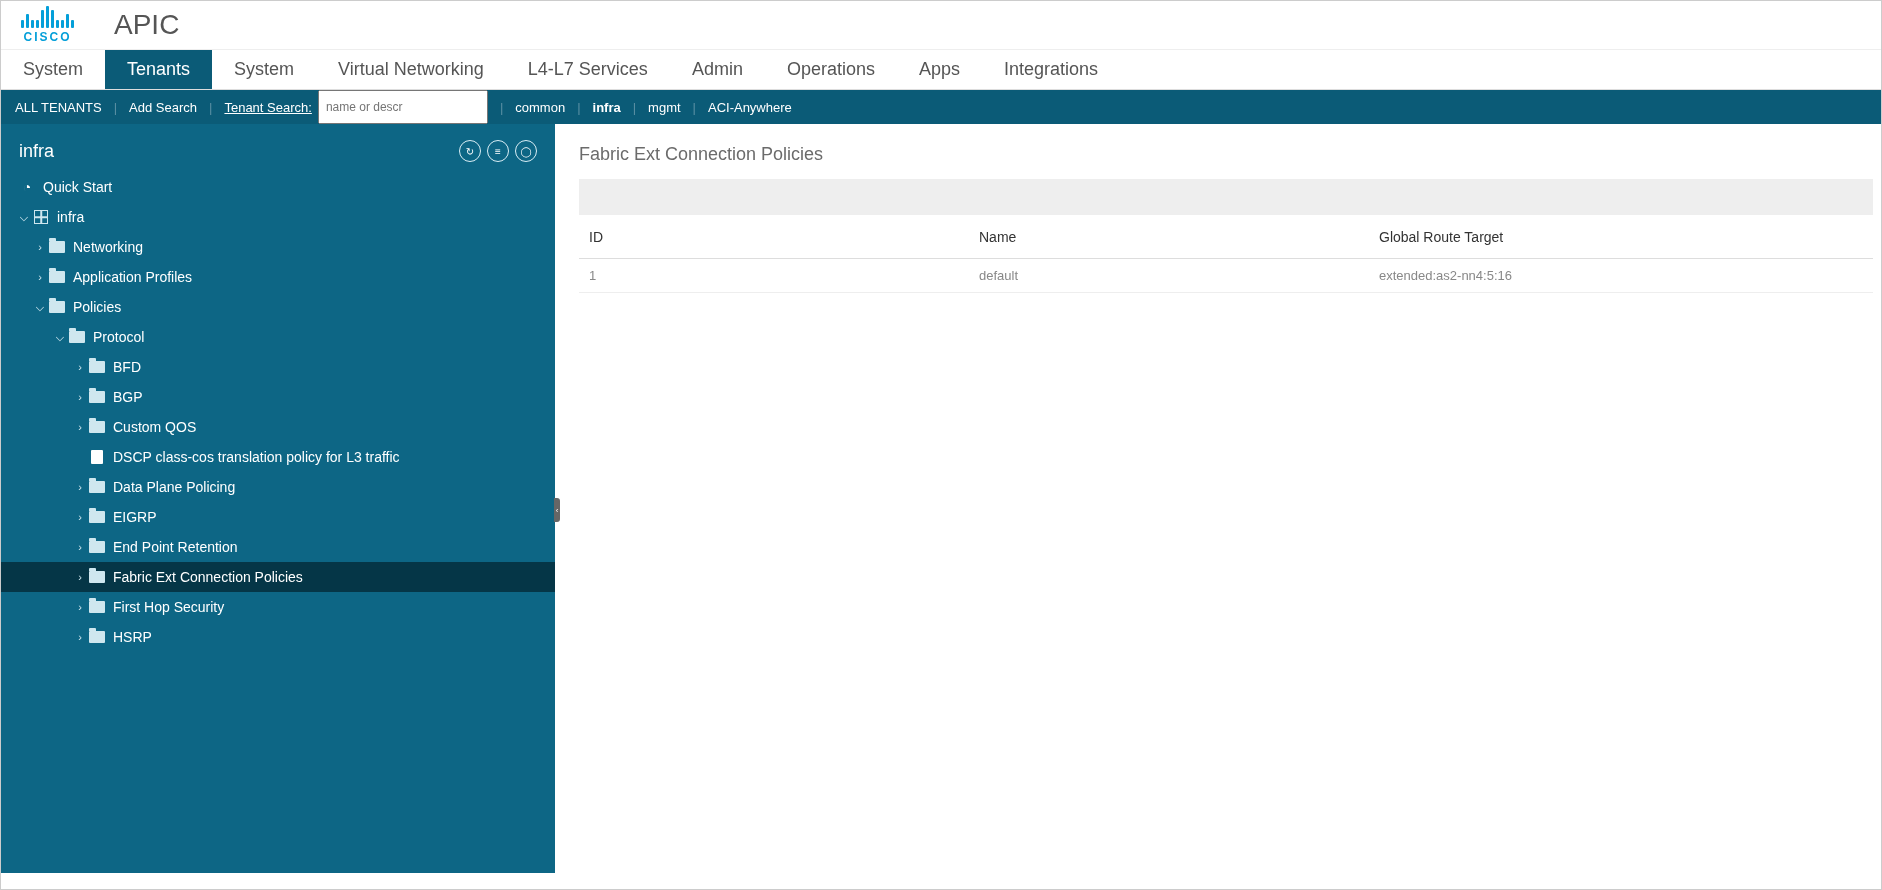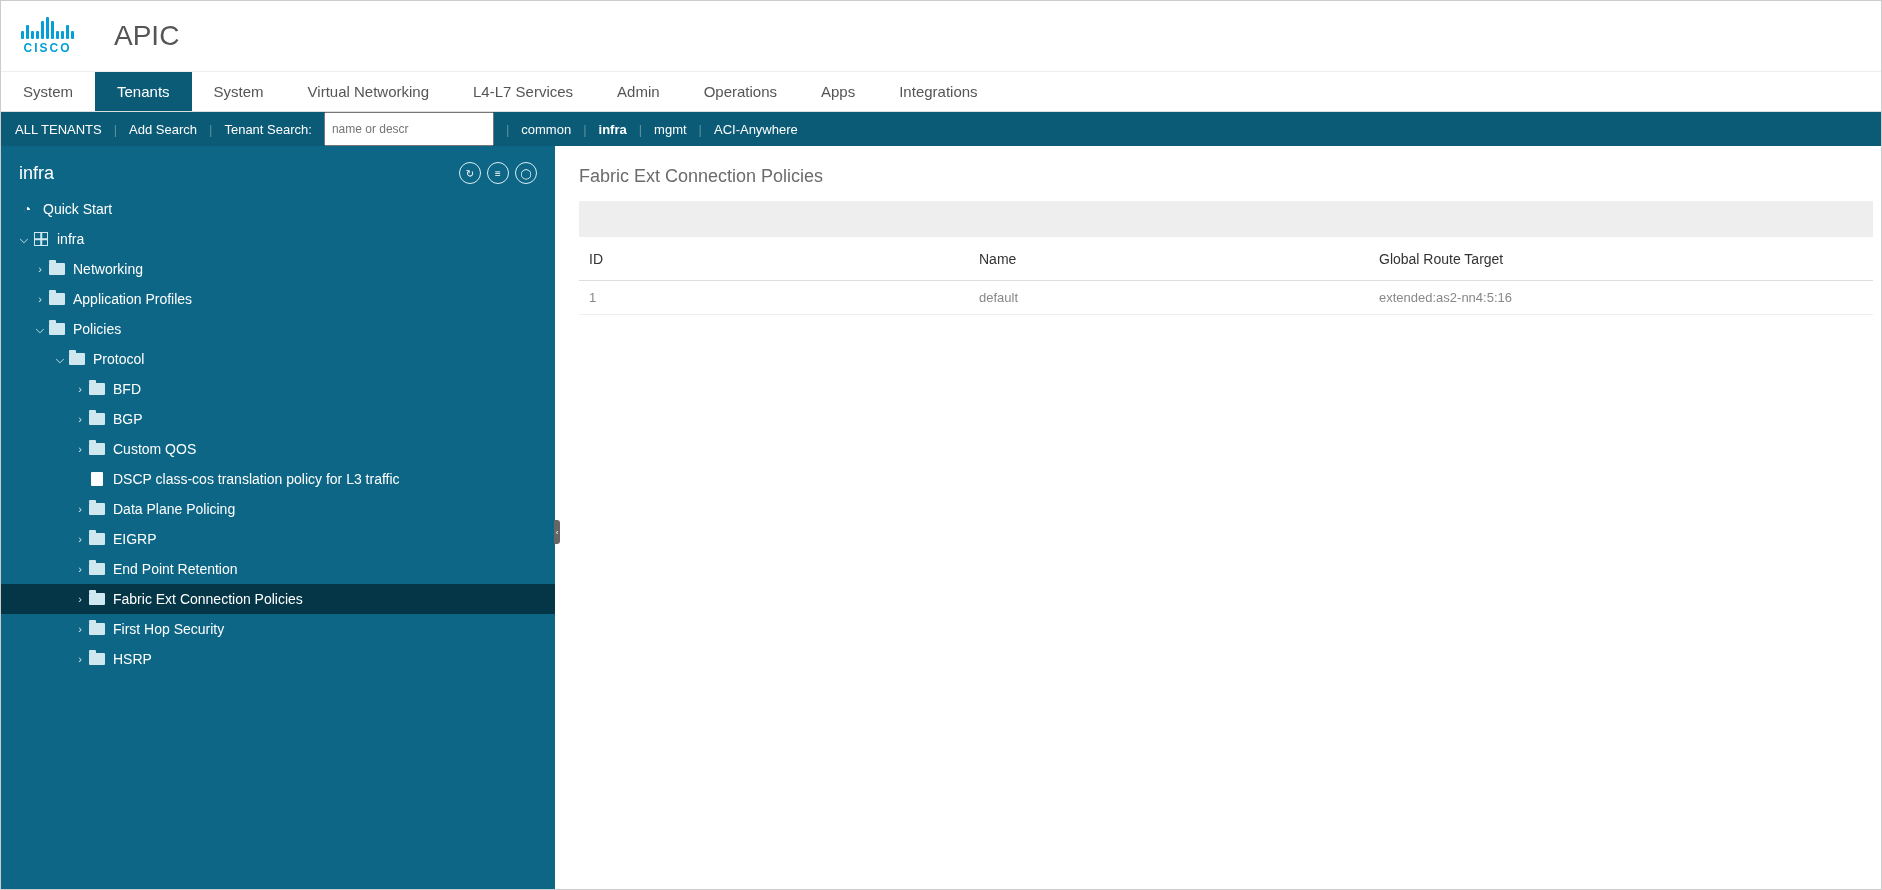--- a/index.html
+++ b/index.html
@@ -1,30 +1,30 @@
 <!DOCTYPE html>
 <html><head>
   <meta charset="utf-8">
   <style>
     * { box-sizing: border-box; margin: 0; padding: 0; }
     body { font-family: Arial, Helvetica, sans-serif; font-size: 14px; color: #333; background: #fff; width: 1882px; height: 890px; overflow: hidden; border: 1px solid #ccc; }
-    .header { display: flex; align-items: center; height: 71px; padding: 0 20px; border-bottom: 1px solid #eee; }
+    .header { display: flex; align-items: center; height: 49px; padding: 0 20px; border-bottom: 1px solid #eee; }
     .cisco-logo { color: #049fd9; display: flex; flex-direction: column; align-items: center; }
     .cisco-bars { display: flex; align-items: flex-end; gap: 2px; height: 22px; }
     .cisco-bars span { width: 3px; background: #049fd9; border-radius: 1px; }
     .cisco-text { font-size: 12px; letter-spacing: 2px; font-weight: bold; margin-top: 2px; }
     .app-title { font-size: 28px; font-weight: 400; color: #555; margin-left: 40px; }
     .main-nav { display: flex; height: 40px; border-bottom: 1px solid #ddd; }
-    .main-nav-item { padding: 0 22px; display: flex; align-items: center; color: #555; cursor: pointer; font-size: 15px; }
+    .main-nav-item { padding: 0 22px; display: flex; align-items: center; color: #555; cursor: pointer; font-size: 18px; }
     .main-nav-item.active { background: #0b5b77; color: #fff; }
     .sub-nav { display: flex; align-items: center; height: 34px; background: #0b5b77; color: #fff; padding: 0 14px; font-size: 13px; }
     .sub-nav .divider { color: #5a8fa3; margin: 0 12px; }
     .sub-nav-link { cursor: pointer; }
     .sub-nav-link.bold { font-weight: bold; }
-    .sub-nav-label { margin-right: 12px; }
+    .sub-nav-label { margin-right: 6px; text-decoration: underline; }
     .sub-nav input { height: 34px; width: 170px; padding: 2px 6px; font-size: 12px; }
     .content { display: flex; height: calc(100% - 139px); }
     .sidebar { width: 554px; background: #0d6685; color: #fff; overflow-y: auto; position: relative; }
     .sidebar-header { display: flex; align-items: center; justify-content: space-between; padding: 16px 18px 10px; }
     .sidebar-title { font-size: 18px; font-weight: normal; }
     .sidebar-icons { display: flex; gap: 6px; }
     .circ-btn { width: 22px; height: 22px; border: 1.5px solid #d9eef5; border-radius: 50%; display: flex; align-items: center; justify-content: center; font-size: 10px; cursor: pointer; }
     .tree { list-style: none; padding: 0 0 20px 0; }
     .tree li { white-space: nowrap; }
     .tree-row { display: flex; align-items: center; height: 30px; padding-right: 12px; cursor: pointer; }

